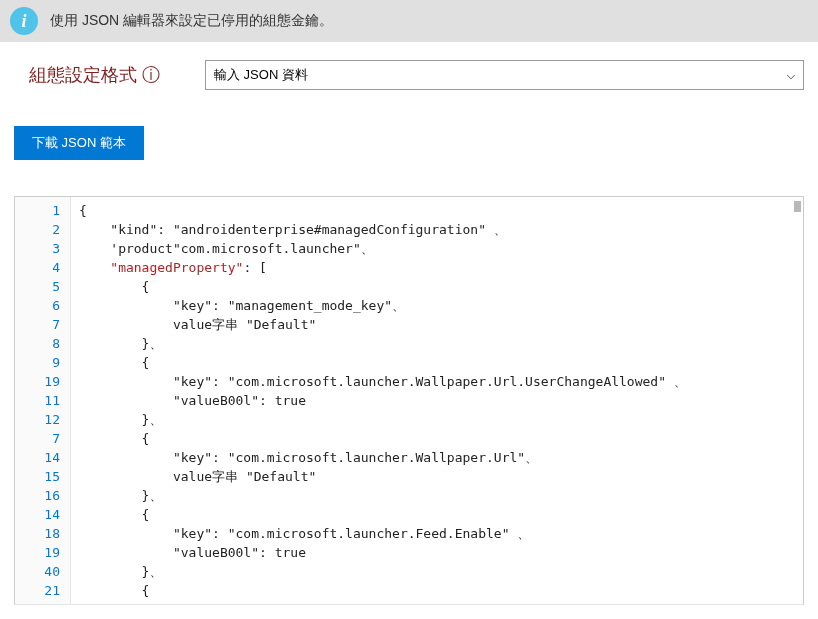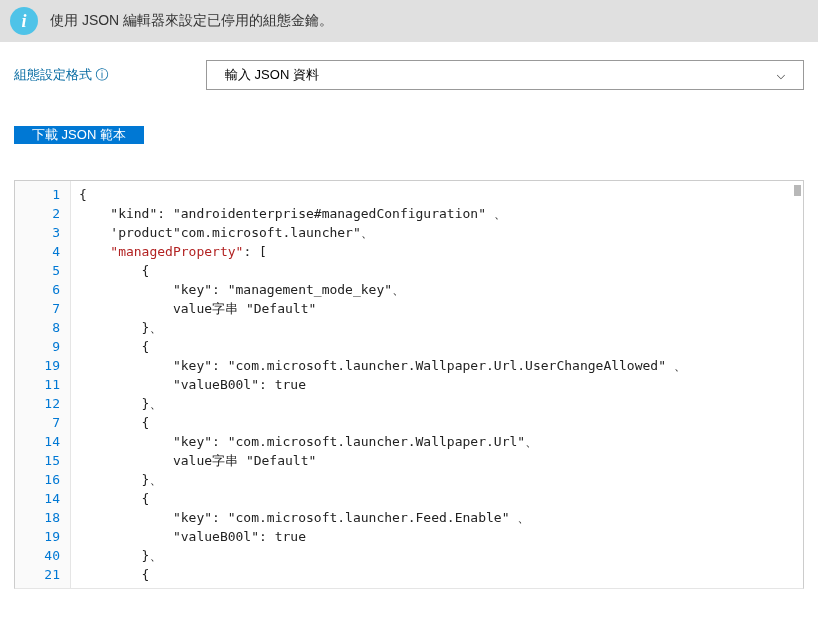--- a/index.html
+++ b/index.html
@@ -42,46 +42,46 @@
       color: #333;
       font-size: 14px;
     }
     .form-row {
       display: flex;
       align-items: center;
       padding: 18px 14px 0 14px;
       gap: 16px;
     }
     .form-label {
-      color: #0369a1;
-      font-size: 13px;
+      color: #7f1d1d;
+      font-size: 18px;
       width: 160px;
       flex-shrink: 0;
+      margin-left: 15px;
     }
     .dropdown {
       flex: 1;
       border: 1px solid #999;
-      padding: 5px 18px;
+      padding: 5px 8px;
       display: flex;
       justify-content: space-between;
       align-items: center;
       cursor: pointer;
       background: #fff;
       font-size: 13px;
-      margin-left: 16px;
     }
     .dropdown-chevron {
       font-size: 11px;
       color: #333;
     }
     .download-btn {
       background: #0078d4;
       color: #fff;
       border: none;
-      padding: 0 18px;
+      padding: 8px 18px;
       font-size: 13px;
       cursor: pointer;
       margin: 36px 14px 0 14px;
       font-family: inherit;
     }
     .editor-container {
       margin: 36px 14px 0 14px;
       border: 1px solid #ccc;
       border-bottom: 1px solid #e5e5e5;
       display: flex;

